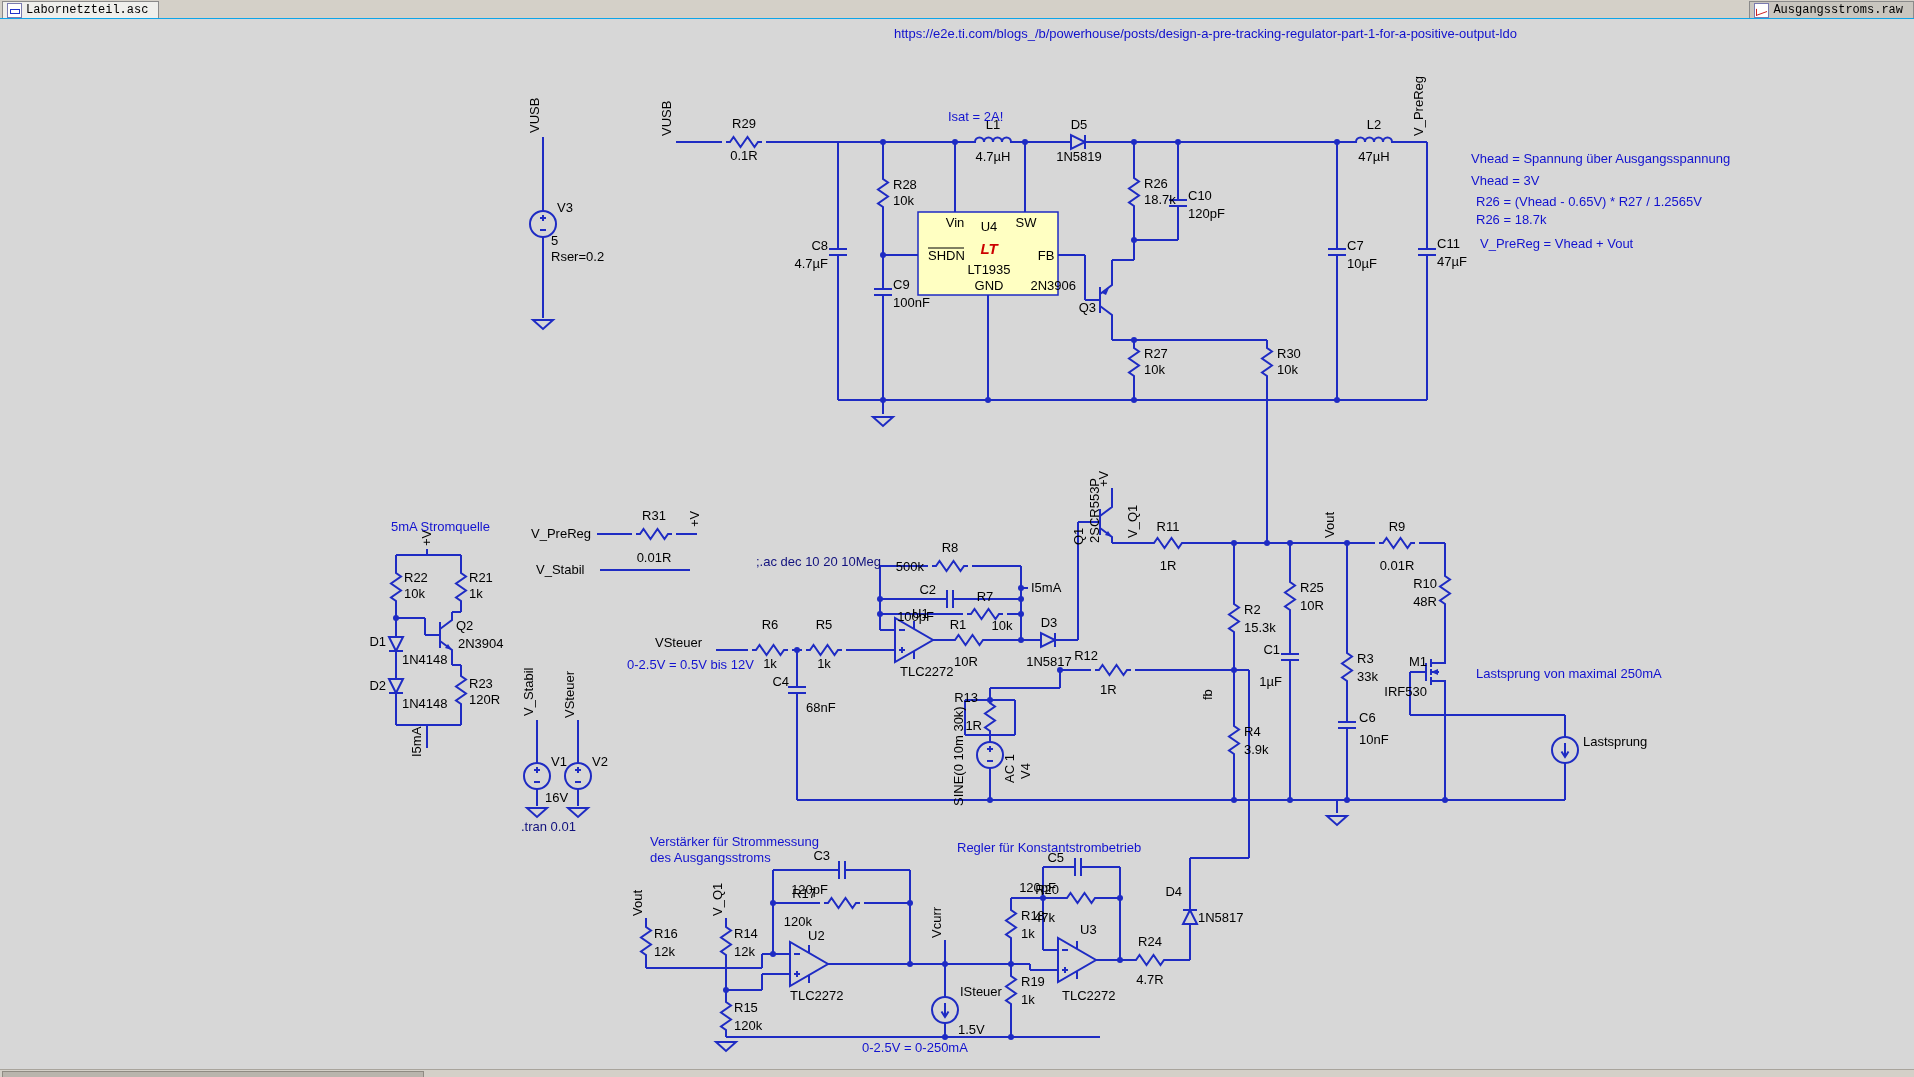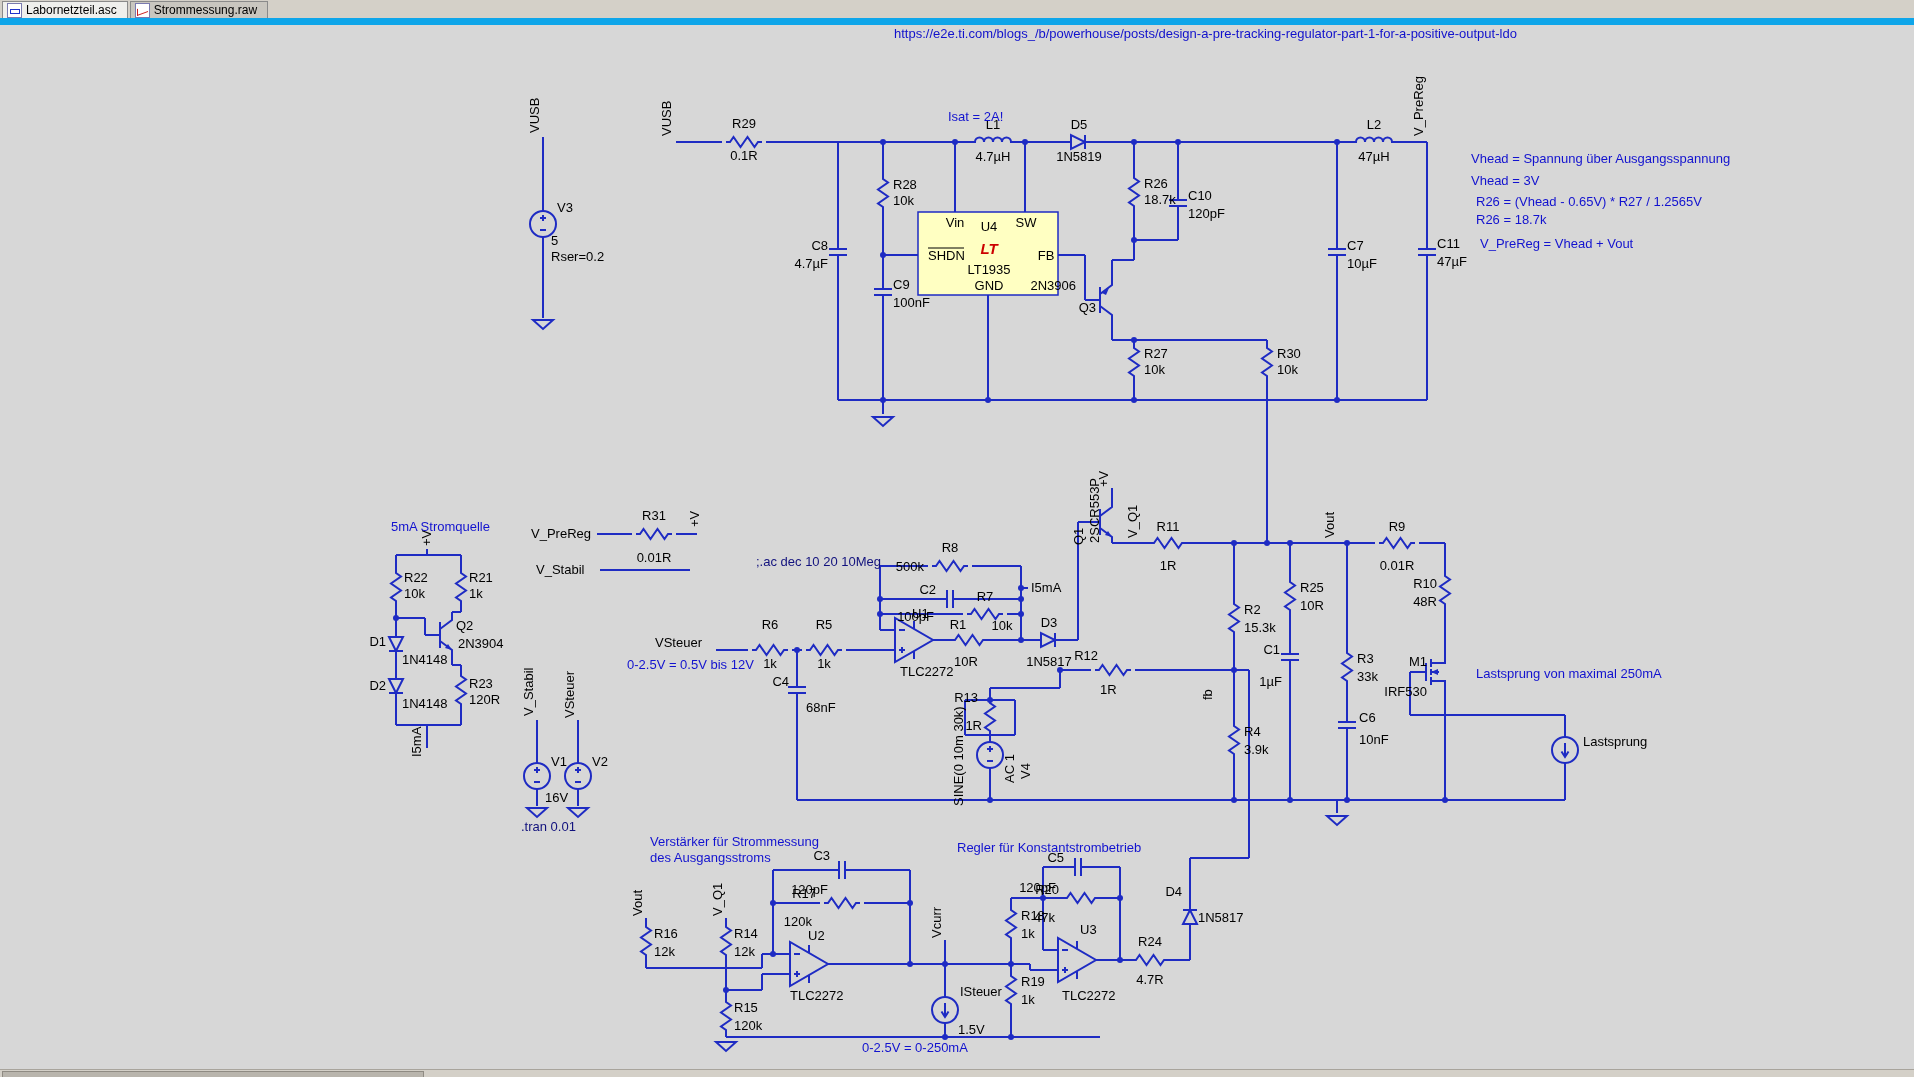--- a/index.html
+++ b/index.html
@@ -1,16 +1,16 @@
 <!DOCTYPE html>
 <html><head>
 <meta charset="utf-8">
 <style>
   html,body{margin:0;padding:0;background:#d7d7d7;width:1914px;height:1077px;overflow:hidden;}
-  .tabbar{position:absolute;left:0;top:0;width:1914px;height:18px;background:#d4d0c8;border-bottom:7px solid #0ea5e9;display:flex;align-items:flex-end;font-family:Liberation Sans, sans-serif;}
+  .tabbar{position:absolute;left:0;top:0;width:1914px;height:18px;background:#d4d0c8;border-bottom:1px solid #0ea5e9;display:flex;align-items:flex-end;font-family:Liberation Mono, monospace;justify-content:space-between;}
   .tab{display:flex;align-items:center;gap:4px;height:16px;padding:0 10px 0 4px;font-size:12px;color:#000;border:1px solid #8a8a8a;border-bottom:none;margin-left:2px;background:#efefec;}
   .tab.inactive{background:#c9c6bf;}
   .tabicon{width:13px;height:13px;display:inline-block;position:relative;background:#fff;border:1px solid #7a7ab0;}
   .tabicon.asc::after{content:"";position:absolute;left:2px;top:5px;width:8px;height:3px;border:1px solid #2233cc;}
   .tabicon.raw::after{content:"";position:absolute;left:1px;top:3px;width:10px;height:6px;border-bottom:1px solid #cc2222;border-left:1px solid #cc2222;transform:skewY(-20deg);}
   .canvas{position:absolute;left:0;top:0;}
   .scrollbar{position:absolute;left:0;top:1069px;width:1914px;height:8px;background:#d4d0c8;border-top:1px solid #a8a49c;}
   .thumb{position:absolute;left:2px;top:1px;width:420px;height:6px;background:#b9b5ad;border:1px solid #8f8b83;}
   svg text{font-family:"Liberation Sans",sans-serif;font-size:13px;}
   .cl{fill:#000000;}
@@ -386,19 +386,19 @@
 </svg>
 </div>
 
 <div class="tabbar">
   <div class="tab">
     <span class="tabicon asc"></span>
     <span>Labornetzteil.asc</span>
   </div>
   <div class="tab inactive">
     <span class="tabicon raw"></span>
-    <span>Strommessung.raw</span>
+    <span>Ausgangsstroms.raw</span>
   </div>
 </div>
 
 <div class="scrollbar">
   <div class="thumb"></div>
 </div>
 
 </body></html>

